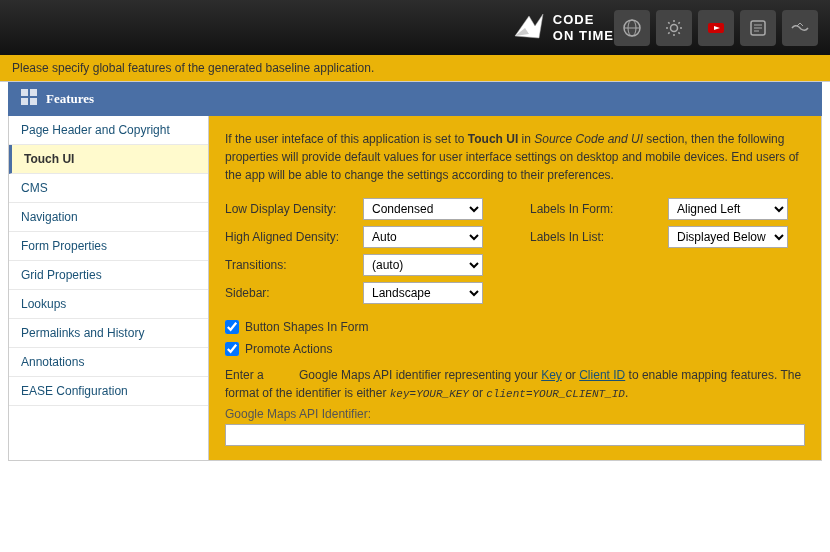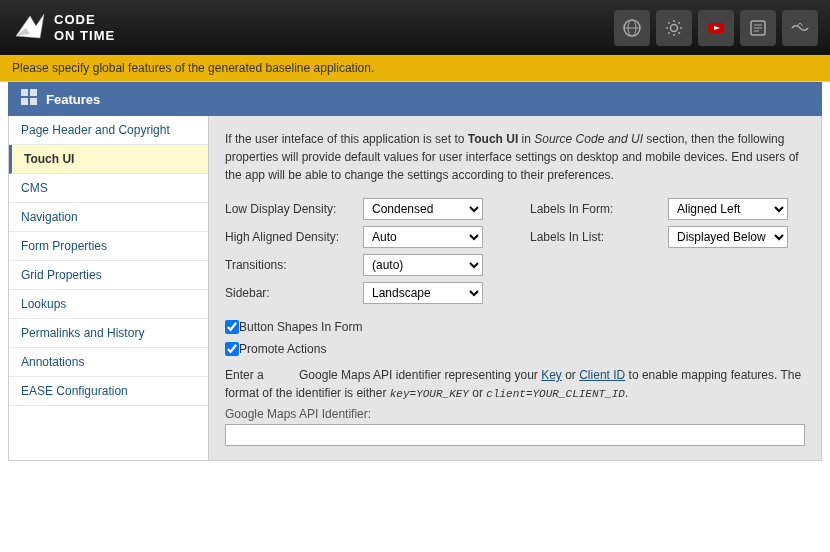--- a/index.html
+++ b/index.html
@@ -5,21 +5,21 @@
     * { box-sizing: border-box; margin: 0; padding: 0; }
     body { font-family: Arial, sans-serif; font-size: 12px; background: #fff; width: 830px; }
 
     
     .header {
       background: #1a1a2e;
       background: linear-gradient(to bottom, #2d2d2d, #111);
       padding: 8px 12px;
       display: flex;
       align-items: center;
-      justify-content: space-between;
+      justify-content: flex-end;
     }
     .logo-area {
       display: flex;
       align-items: center;
     }
     .logo-text {
       color: white;
       font-size: 13px;
       font-weight: bold;
       line-height: 1.2;
@@ -51,20 +51,21 @@
     }
 
     
     .features-bar {
       background: #4a6fa5;
       padding: 6px 12px;
       display: flex;
       align-items: center;
       gap: 8px;
       margin: 0 8px;
+      font-family: Liberation Serif, serif;
     }
     .features-bar-icon {
       color: white;
       font-size: 16px;
     }
     .features-bar-title {
       color: white;
       font-size: 13px;
       font-weight: bold;
     }
@@ -97,21 +98,21 @@
       background: #fffacd;
       font-weight: bold;
       color: #333;
       border-left: 3px solid #4a6fa5;
     }
 
     
     .content {
       flex: 1;
       padding: 14px 16px;
-      background: #e5e5e5;
+      background: #eab308;
     }
 
     .intro-text {
       font-size: 12px;
       color: #333;
       margin-bottom: 14px;
       line-height: 1.5;
     }
     .intro-text b { font-weight: bold; }
     .intro-text i { font-style: italic; }
@@ -132,20 +133,21 @@
       border: 1px solid #aaa;
       background: white;
       cursor: pointer;
       min-width: 120px;
     }
 
     
     .checkbox-row {
       display: flex;
       align-items: center;
+      gap: 6px;
       margin-bottom: 8px;
     }
     .checkbox-row input[type="checkbox"] {
       width: 14px; height: 14px;
     }
     .checkbox-label { font-size: 12px; color: #333; }
 
     
     .smart-dates-circle {
       display: inline-flex;

